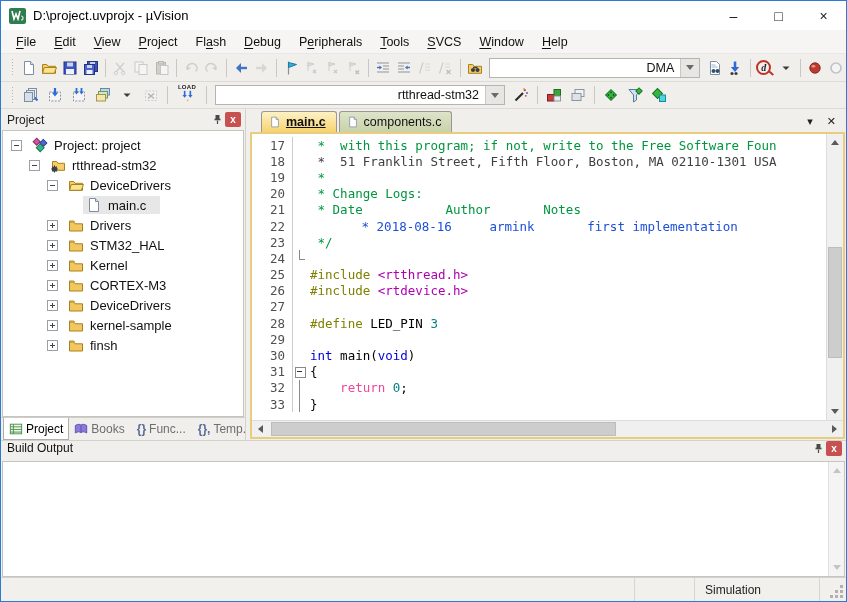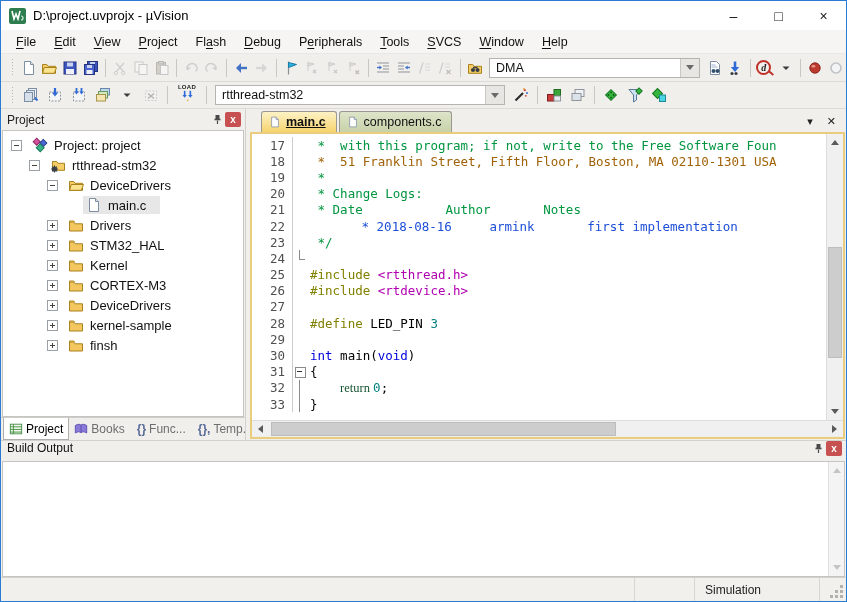--- a/index.html
+++ b/index.html
@@ -18,21 +18,21 @@
   .win-btn { width:45px; height:100%; display:flex; align-items:center; justify-content:center;
              font-size:14px; color:#222; }
   
   .menubar { height:24px; background:#f6f5f3; display:flex; align-items:center; padding-left:6px;
              flex:0 0 auto; border-bottom:1px solid #e9e8e6; }
   .menu-item { padding:3px 9px; color:#111; }
   .menu-item u { text-underline-offset:2px; }
 
   
   .toolbar { background:#f0efec; display:flex; align-items:center; padding-left:10px; flex:0 0 auto;
-             border-bottom:1px solid #dddbd7; position:relative; }
+             border-bottom:1px solid #dddbd7; position:relative;text-align:right; }
   .toolbar.t1 { height:28px; } .toolbar.t2 { height:27px; }
   .toolbar::before { content:""; width:4px; height:70%; margin-right:4px;
       background-image:radial-gradient(#b9b7b3 28%, transparent 32%); background-size:3px 3px; }
   .tbtn { width:24px; height:22px; display:inline-flex; align-items:center; justify-content:center; }
   .tbtn svg { width:16px; height:16px; }
   .tbtn.dim { opacity:0.42; filter:grayscale(85%); }
   .tsep { width:1px; height:18px; background:#c9c7c3; margin:0 4px; }
   .combo { height:20px; background:#fff; border:1px solid #b6b4b0; display:inline-flex; align-items:center;
            margin:0 4px; }
   .combo-text { padding:0 6px; font-size:12.5px; color:#111; flex:1; }
@@ -774,21 +774,21 @@
         <div class="code-body">
           <div class="code-scroll">
               <div class="code-line">
                 <span class="ln">17</span>
                 <span class="foldcol "></span>
                 <span class="code-text"><span style="color: rgb(0, 150, 64);"> *  with this program; if not, write to the Free Software Foun</span></span>
               </div>
               <div class="code-line">
                 <span class="ln">18</span>
                 <span class="foldcol "></span>
-                <span class="code-text"><span style="color: #a16207;"> *  51 Franklin Street, Fifth Floor, Boston, MA 02110-1301 USA</span></span>
+                <span class="code-text"><span style="color: #404040;"> *  51 Franklin Street, Fifth Floor, Boston, MA 02110-1301 USA</span></span>
               </div>
               <div class="code-line">
                 <span class="ln">19</span>
                 <span class="foldcol "></span>
                 <span class="code-text"><span style="color: rgb(0, 150, 64);"> *</span></span>
               </div>
               <div class="code-line">
                 <span class="ln">20</span>
                 <span class="foldcol "></span>
                 <span class="code-text"><span style="color: rgb(0, 150, 64);"> * Change Logs:</span></span>
@@ -844,21 +844,21 @@
                 <span class="code-text"><span style="color: rgb(0, 0, 221);">int </span><span style="color: rgb(0, 0, 0);">main(</span><span style="color: rgb(0, 0, 221);">void</span><span style="color: rgb(0, 0, 0);">)</span></span>
               </div>
               <div class="code-line">
                 <span class="ln">31</span>
                 <span class="foldcol open"></span>
                 <span class="code-text"><span style="color: rgb(0, 0, 0);">{</span></span>
               </div>
               <div class="code-line">
                 <span class="ln">32</span>
                 <span class="foldcol line"></span>
-                <span class="code-text"><span style="color: rgb(0, 0, 0);">    </span><span style="color: #14532d; font-family: Liberation Serif, serif;">return </span><span style="color: rgb(0, 128, 128);">0</span><span style="color: rgb(0, 0, 0);">;</span></span>
+                <span class="code-text"><span style="color: rgb(0, 0, 0);">    </span><span style="color: #ec4899;">return </span><span style="color: rgb(0, 128, 128);">0</span><span style="color: rgb(0, 0, 0);">;</span></span>
               </div>
               <div class="code-line">
                 <span class="ln">33</span>
                 <span class="foldcol line"></span>
                 <span class="code-text"><span style="color: rgb(0, 0, 0);">}</span></span>
               </div>
             </div>
           <div class="vscroll">
             <span class="sb-btn">
                 <span class="tri-up"></span>

